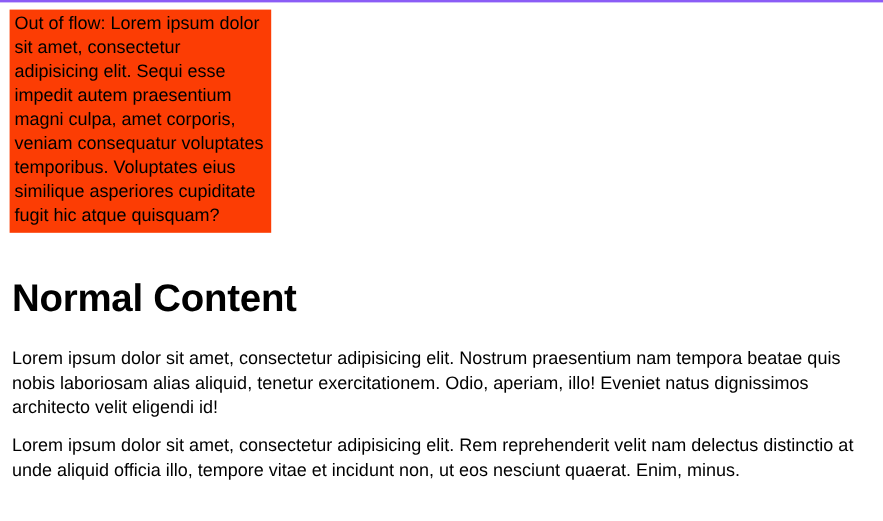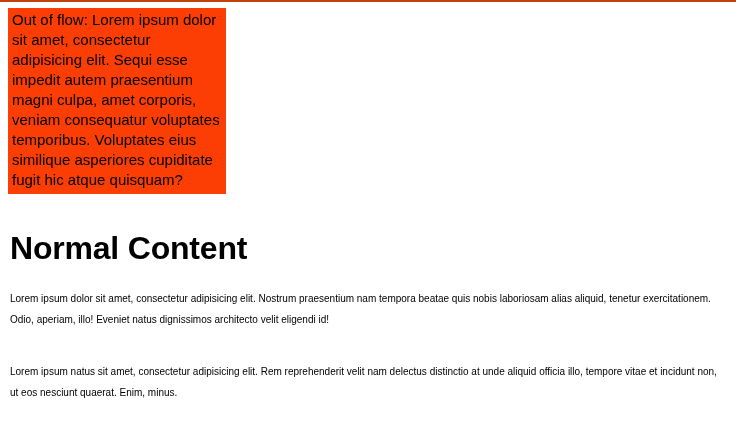--- a/index.html
+++ b/index.html
@@ -13,21 +13,21 @@
     font-family: "Liberation Sans", sans-serif;
     color: #000000;
     overflow: hidden;
   }
   .page {
     position: relative;
     width: 736px;
     height: 434px;
     box-sizing: border-box;
     padding: 8px 8px 0 8px;
-    border-top: 2px solid #c2410c;
+    border-top: 2px solid #8b5cf6;
   }
   .out-of-flow {
     position: absolute;
     left: 8px;
     top: 6px;
     width: 218px;
     background: #fc3d04;
     color: #000000;
     font-size: 15px;
     line-height: 20px;
@@ -42,34 +42,34 @@
     top: 228px;
     font-size: 32px;
     font-weight: bold;
     letter-spacing: -0.2px;
     color: #000000;
   }
   .content-para {
     position: absolute;
     left: 10px;
     width: 716px;
-    font-size: 10px;
+    font-size: 15px;
     line-height: 20.5px;
     color: #000000;
     margin: 0;
   }
   .content-para.p1 { top: 287px; }
   .content-para.p2 { top: 360px; }
 </style>
 </head>
 <body>
 
 <div class="page">
 
   <div class="out-of-flow">Out of flow: Lorem ipsum dolor sit amet, consectetur adipisicing elit. Sequi esse impedit autem praesentium magni culpa, amet corporis, veniam consequatur voluptates temporibus. Voluptates eius similique asperiores cupiditate fugit hic atque quisquam?</div>
 
   <h1 class="normal-heading">Normal Content</h1>
 
   <p class="content-para p1">Lorem ipsum dolor sit amet, consectetur adipisicing elit. Nostrum praesentium nam tempora beatae quis nobis laboriosam alias aliquid, tenetur exercitationem. Odio, aperiam, illo! Eveniet natus dignissimos architecto velit eligendi id!</p>
 
-  <p class="content-para p2">Lorem ipsum natus sit amet, consectetur adipisicing elit. Rem reprehenderit velit nam delectus distinctio at unde aliquid officia illo, tempore vitae et incidunt non, ut eos nesciunt quaerat. Enim, minus.</p>
+  <p class="content-para p2">Lorem ipsum dolor sit amet, consectetur adipisicing elit. Rem reprehenderit velit nam delectus distinctio at unde aliquid officia illo, tempore vitae et incidunt non, ut eos nesciunt quaerat. Enim, minus.</p>
 
 </div>
 
 </body></html>

